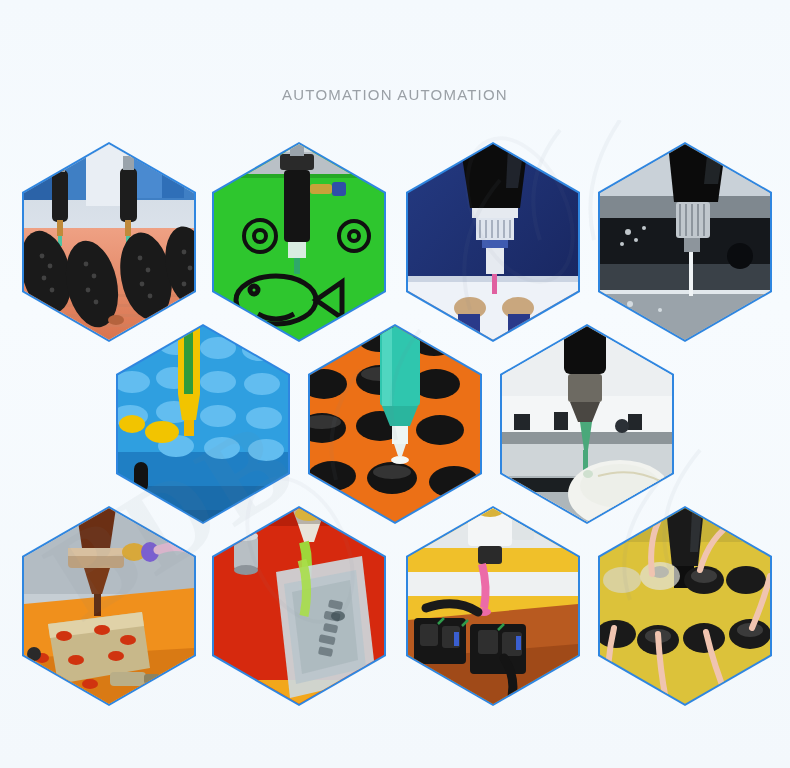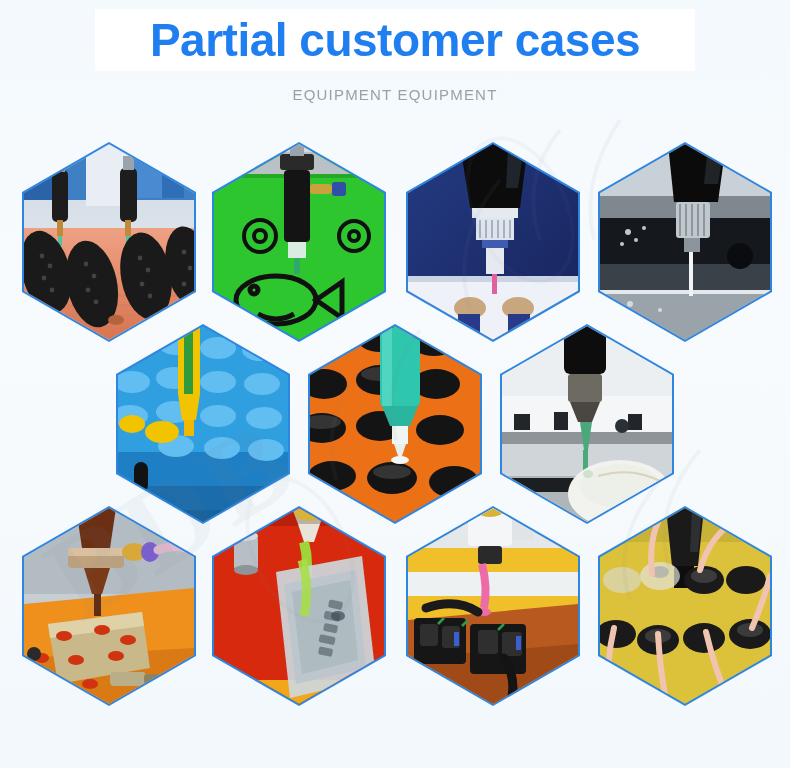--- a/index.html
+++ b/index.html
@@ -58,24 +58,21 @@
     position:absolute;left:0;top:735px;width:790px;text-align:center;
     font-size:9px;color:rgba(47,134,224,0.30);letter-spacing:2px;
   }
 </style>
 </head>
 <body>
 
 <div class="page">
 
   <div class="header">
-    <div class="title-wrap">
-      <div class="title">Partial customer cases</div>
-    </div>
-    <div class="subtitle">EQUIPMENT EQUIPMENT</div>
+    <div class="subtitle">AUTOMATION AUTOMATION</div>
   </div>
 
   <div class="grid">
 
     <div class="hex" style="left:22px;top:14px;">
       <div class="inner">
         <svg class="art" viewBox="0 0 170 196" preserveAspectRatio="none">
           <defs>
             <linearGradient id="g1a" x1="0" y1="0" x2="0" y2="1">
               <stop offset="0" stop-color="#cfd8e2"></stop>

